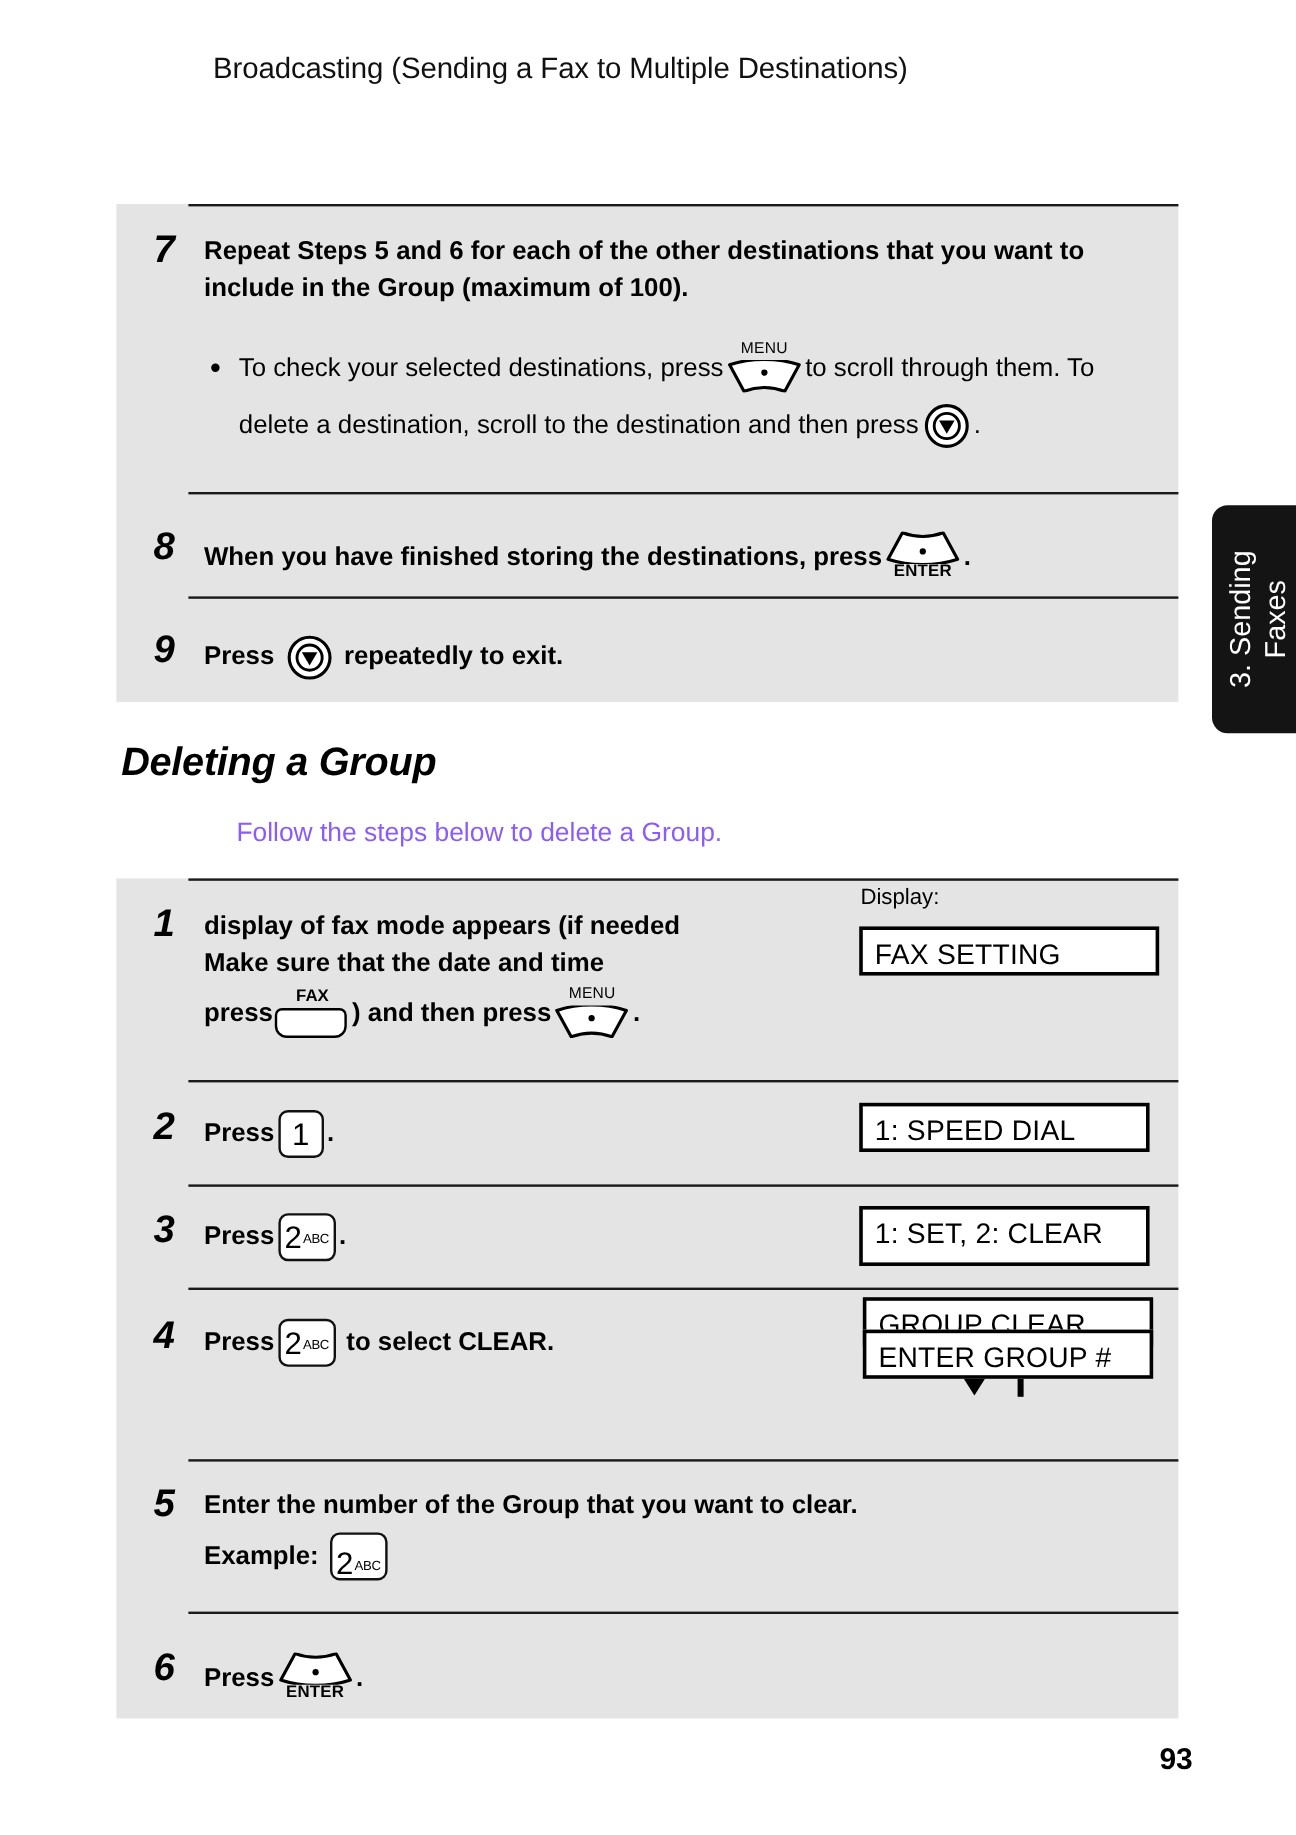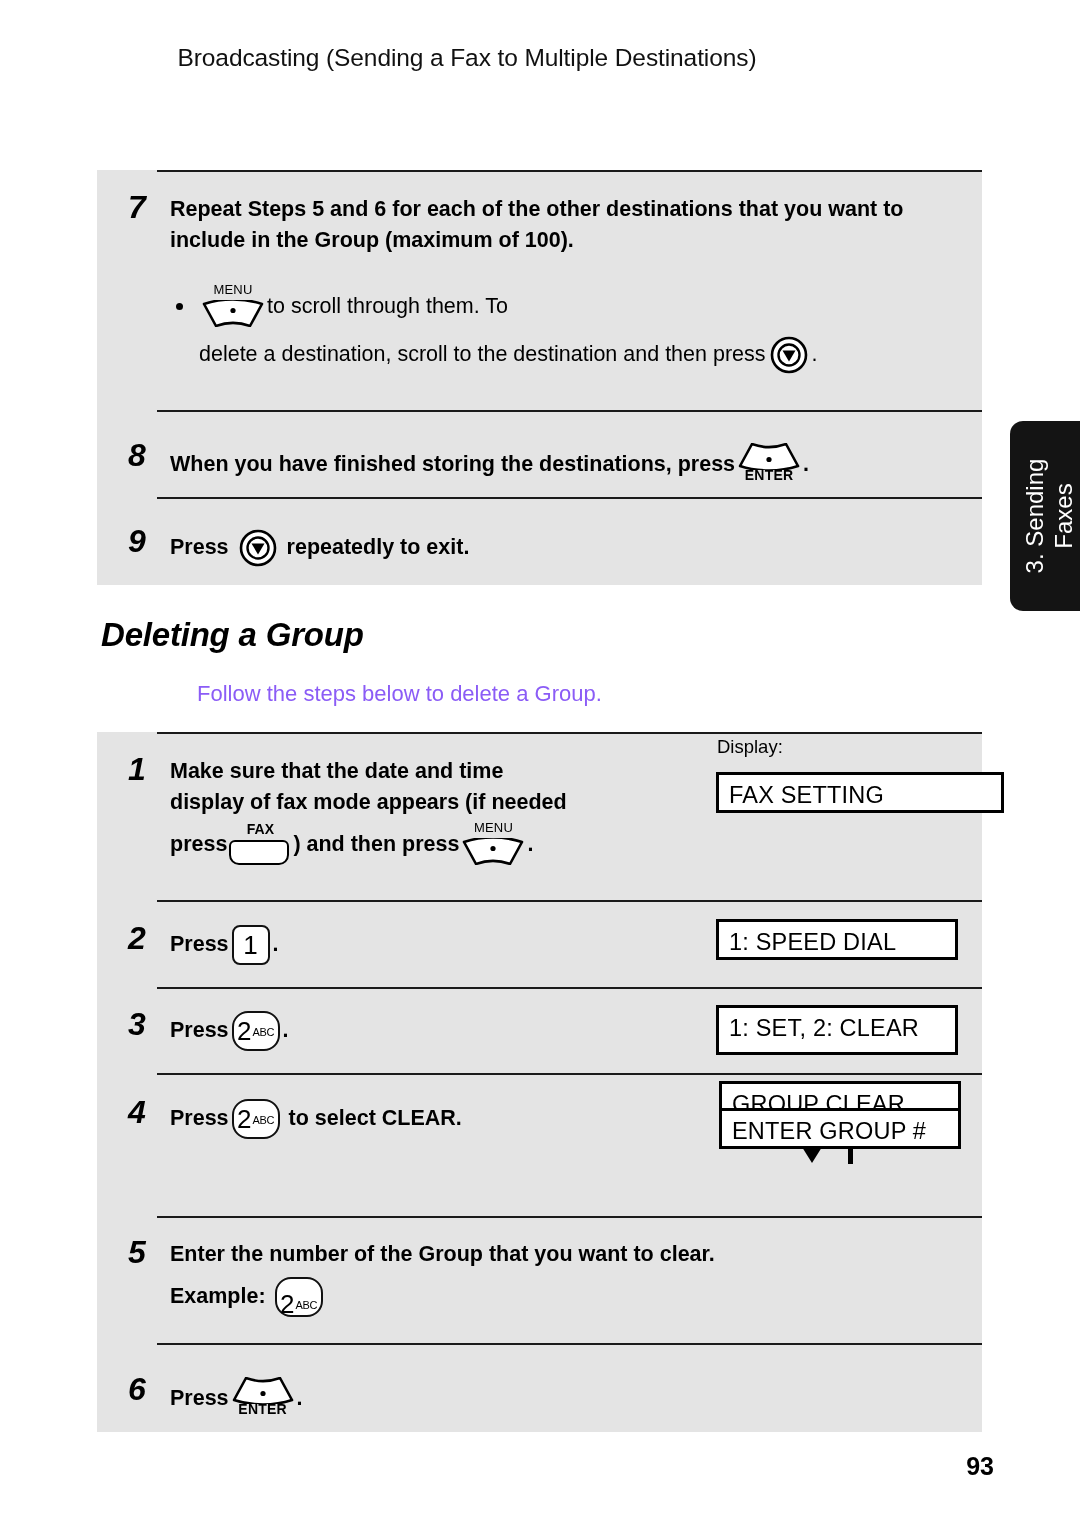--- a/index.html
+++ b/index.html
@@ -175,21 +175,21 @@
     vertical-align: middle;
     border: 2.5px solid #111;
     border-radius: 8px;
     background: #fff;
     box-sizing: border-box;
     text-align: center;
     margin: 0 3px;
     position: relative;
   }
   .key-pad.k1 { width: 38px; height: 40px; }
-  .key-pad.k2 { width: 48px; height: 40px; border-radius: 16px; }
+  .key-pad.k2 { width: 48px; height: 40px; }
   .key-pad .digit {
     font-size: 26px;
     font-weight: normal;
     line-height: 36px;
     font-family: "Liberation Sans", sans-serif;
   }
   .key-pad .sub {
     font-size: 11px;
     font-weight: normal;
     letter-spacing: -0.3px;
@@ -295,21 +295,21 @@
 <div class="rule" style="top:170px;"></div>
 
 <div class="step-num" style="left:128px; top:189px;">7</div>
 <div class="step-body" style="left:170px; top:194px; width:800px;">
   <span class="ln">Repeat Steps 5 and 6 for each of the other destinations that you want to</span>
   <span class="ln">include in the Group (maximum of 100).</span>
 </div>
 
 <div class="bullet-dot" style="left:176px; top:303px;"></div>
 <div class="bullet-text" style="left:199px; top:282px; width:780px;">
-  <span class="ln"><span class="key key-menu"><span class="lbl">MENU</span><svg class="cap" viewBox="0 0 62 27" xmlns="http://www.w3.org/2000/svg">
+  <span class="ln"><span>To check your selected destinations, press</span><span class="key key-menu"><span class="lbl">MENU</span><svg class="cap" viewBox="0 0 62 27" xmlns="http://www.w3.org/2000/svg">
           <path d="M2 4 C 20 -2, 42 -2, 60 4 L 48 26 C 37 22, 25 22, 14 26 Z" fill="#ffffff" stroke="#000000" stroke-width="2.6" stroke-linejoin="round"></path>
           <circle cx="31" cy="10.5" r="2.6" fill="#000000"></circle>
         </svg></span><span>to scroll through them. To</span></span>
   <span class="ln"><span>delete a destination, scroll to the destination and then press</span><span class="key key-stop"><svg viewBox="0 0 38 38" xmlns="http://www.w3.org/2000/svg">
           <circle cx="19" cy="19" r="17" fill="#ffffff" stroke="#000000" stroke-width="2.6"></circle>
           <circle cx="19" cy="19" r="10.5" fill="#ffffff" stroke="#000000" stroke-width="2.4"></circle>
           <path d="M12.5 14.5 H25.5 L19 25.5 Z" fill="#000000"></path>
         </svg></span><span>.</span></span>
 </div>
 
@@ -345,28 +345,28 @@
 <div class="section-intro">Follow the steps below to delete a Group.</div>
 
 <div class="panel" id="panel-bottom"></div>
 
 <div class="rule" style="top:732px;"></div>
 
 <div class="display-label" style="left:717px; top:736px;">Display:</div>
 
 <div class="step-num" style="left:128px; top:751px;">1</div>
 <div class="step-body" style="left:170px; top:756px; width:520px;">
+  <span class="ln">display of fax mode appears (if needed</span>
   <span class="ln">Make sure that the date and time</span>
-  <span class="ln">display of fax mode appears (if needed</span>
   <span class="ln" style="line-height:52px;"><span>press</span><span class="key key-fax"><span class="lbl">FAX</span><span class="cap"></span></span><span>) and then press</span><span class="key key-menu"><span class="lbl">MENU</span><svg class="cap" viewBox="0 0 62 27" xmlns="http://www.w3.org/2000/svg">
           <path d="M2 4 C 20 -2, 42 -2, 60 4 L 48 26 C 37 22, 25 22, 14 26 Z" fill="#ffffff" stroke="#000000" stroke-width="2.6" stroke-linejoin="round"></path>
           <circle cx="31" cy="10.5" r="2.6" fill="#000000"></circle>
         </svg></span><span>.</span></span>
 </div>
-<div class="lcd" style="left:716px; top:772px; width:288px; height:41px;">FAX SETTING</div>
+<div class="lcd" style="left:716px; top:772px; width:250px; height:41px;">FAX SETTING</div>
 
 <div class="rule" style="top:900px;"></div>
 
 <div class="step-num" style="left:128px; top:920px;">2</div>
 <div class="step-body" style="left:170px; top:925px; width:500px;">
   <span class="ln"><span>Press</span><span class="key-pad k1"><span class="digit">1</span></span><span>.</span></span>
 </div>
 <div class="lcd" style="left:716px; top:919px; width:242px; height:41px;">1: SPEED DIAL</div>
 
 <div class="rule" style="top:987px;"></div>

